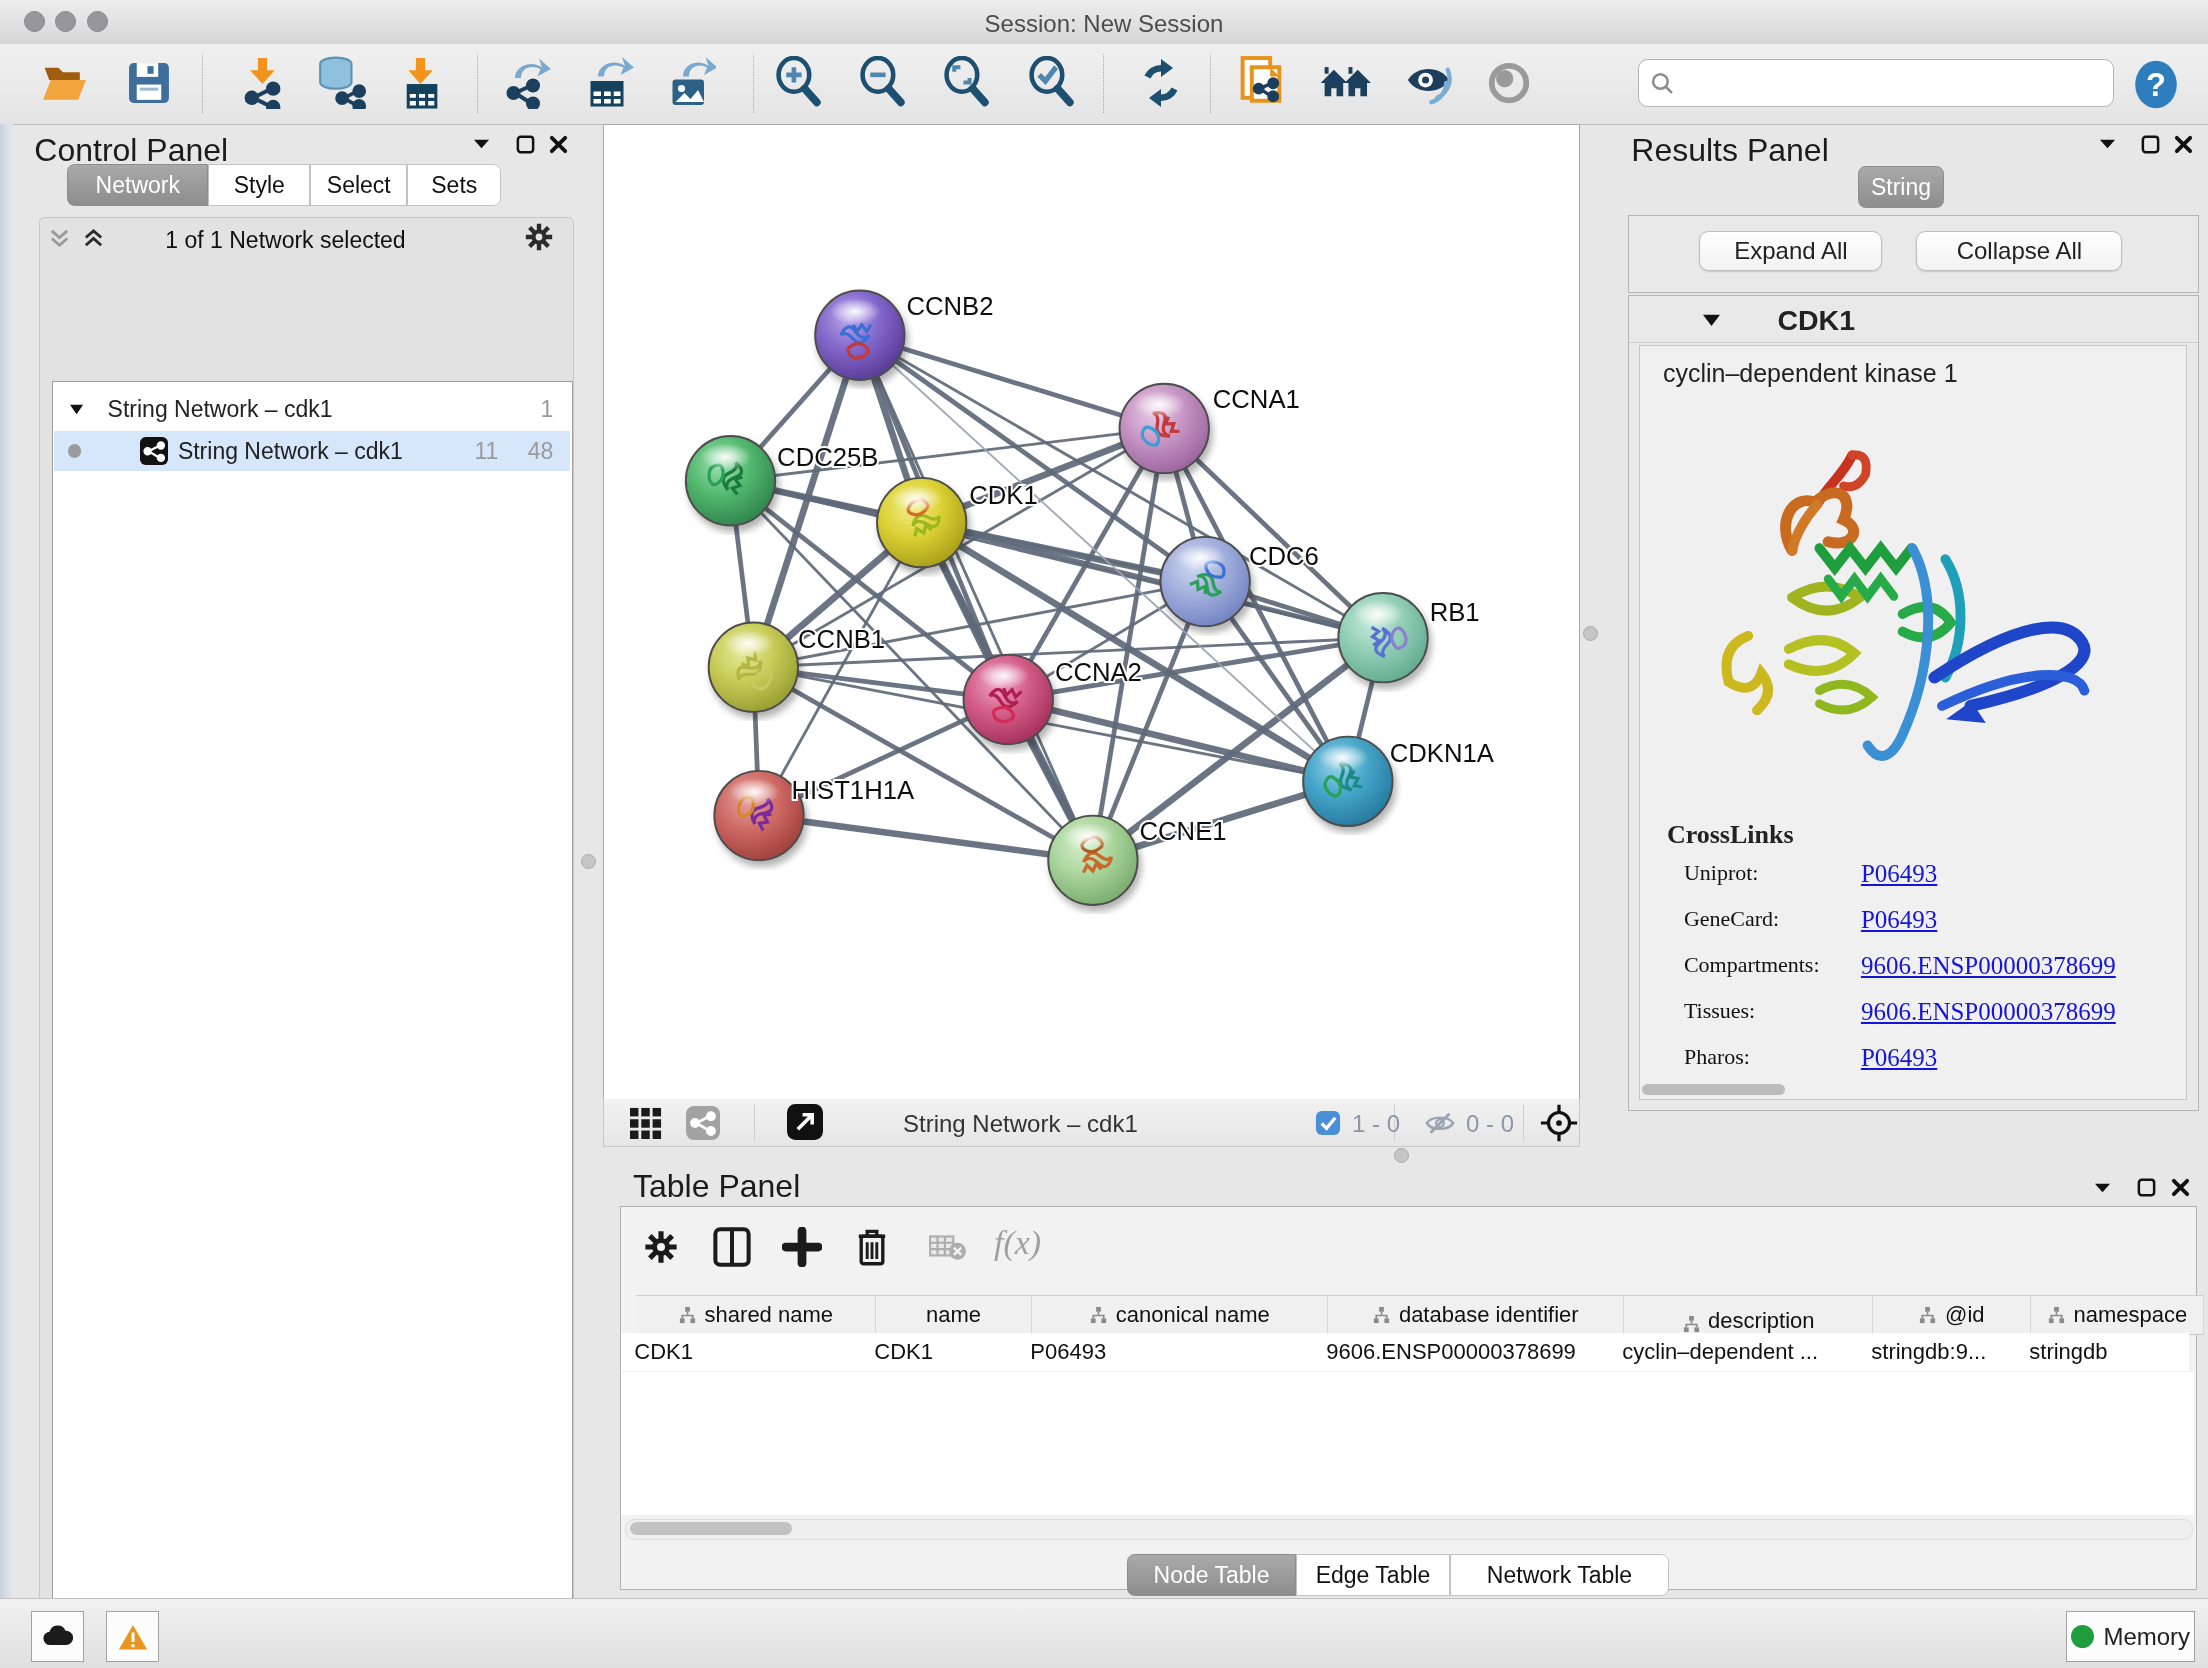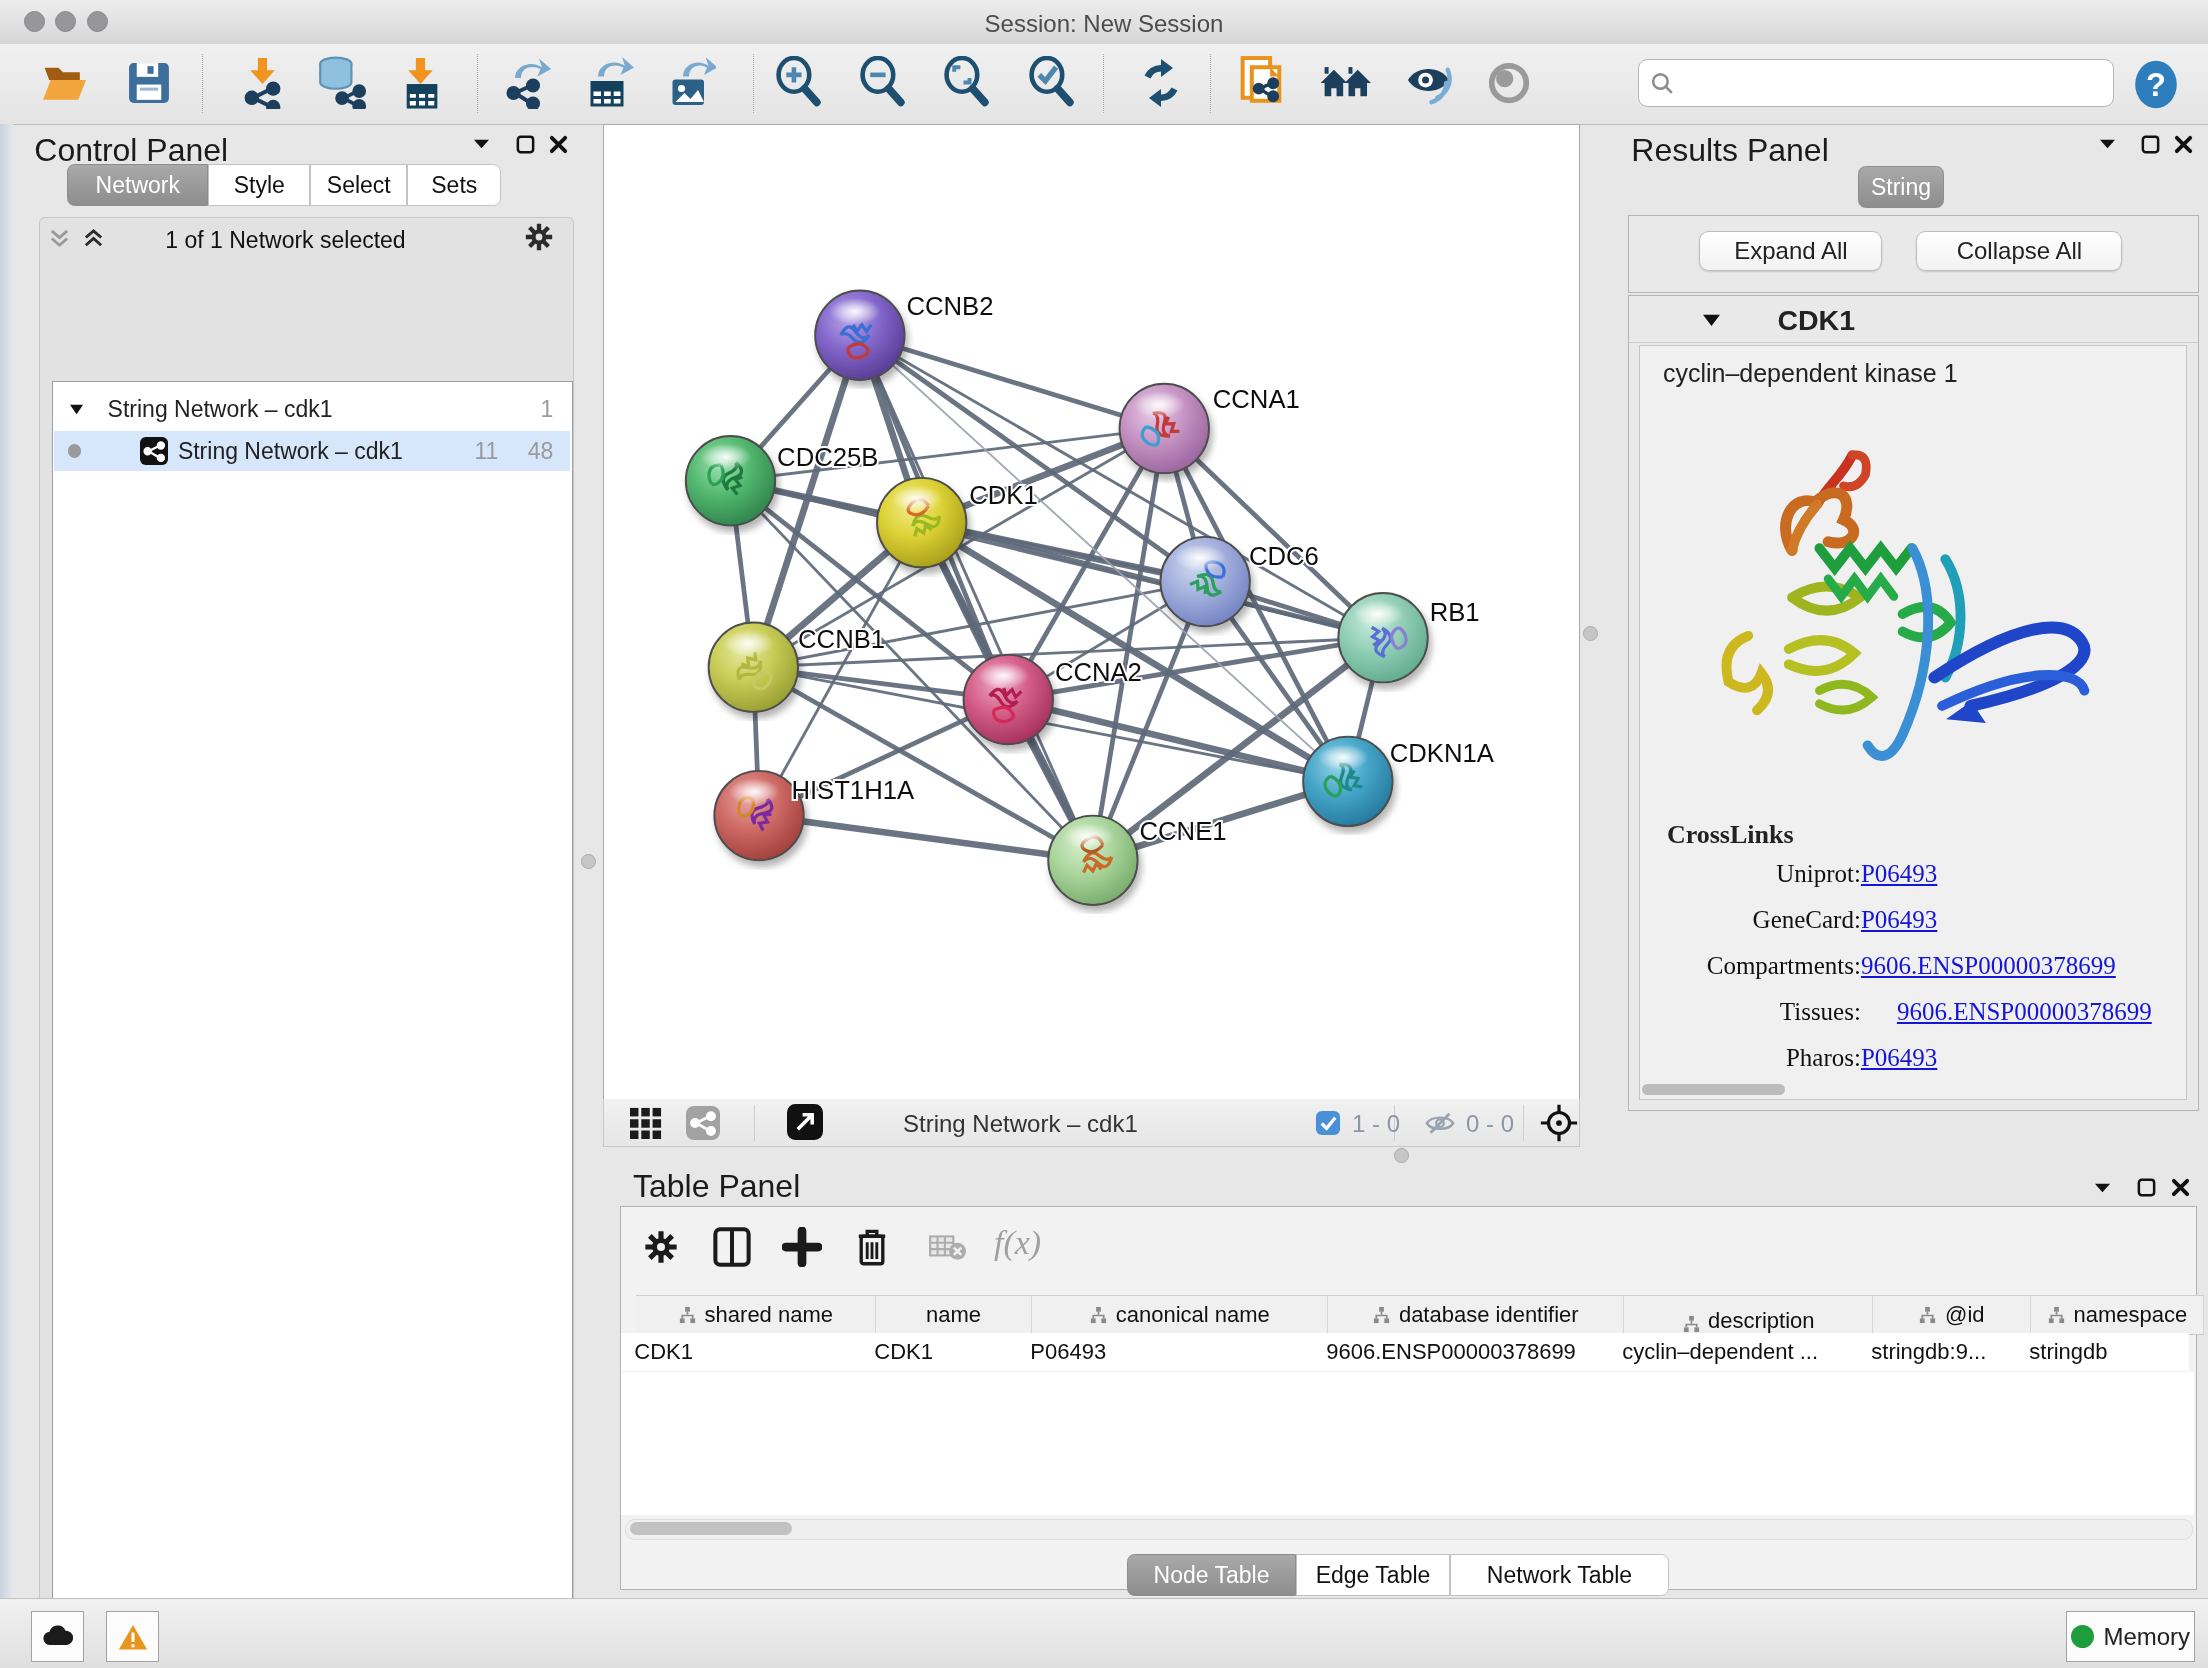--- a/index.html
+++ b/index.html
@@ -40,21 +40,21 @@
          border:1px solid #c7c7c7;border-top:none;box-sizing:border-box;}
   .ntsep{position:absolute;top:5.7px;height:36px;border-left:1px solid #cecece;}
   .nttext{font-size:24px;color:#333;}
   .ntgray{font-size:24px;color:#8c96a6;}
   
   .rbox{border:1.9px solid #b5b5b5;background:#e9e9e9;}
   .btn{background:linear-gradient(#ffffff,#f2f2f2);border:1px solid #bdbdbd;border-radius:9.5px;
        font-size:24px;text-align:center;box-shadow:0 1px 1.9px rgba(0,0,0,.15);}
   .serif{font-family:"Liberation Serif",serif;}
   .xlink{color:#1515d8;text-decoration:underline;font-family:"Liberation Serif",serif;font-size:25px;}
-  .xlabel{font-family:"Liberation Serif",serif;font-size:25px;color:#111;text-align:right;}
+  .xlabel{font-family:"Liberation Serif",serif;font-size:22px;color:#111;}
   
   .tablebox{left:620px;top:1206px;width:1577px;height:384px;border:1.9px solid #b2b2b2;background:#f2f2f2;box-sizing:border-box;}
   .ttoolbtn{position:absolute;top:13.3px;width:53px;height:53px;display:flex;align-items:center;justify-content:center;}
   .thead{position:absolute;left:15px;top:88px;height:38px;display:flex;background:#f0f0f0;border-top:1px solid #cfcfcf;border-bottom:1px solid #c8c8c8;}
   .th{box-sizing:border-box;border-right:1px solid #d6d6d6;display:flex;align-items:center;justify-content:center;
       gap:7.6px;font-size:22px;color:#111;overflow:hidden;white-space:nowrap;}
   .trow{position:absolute;left:0;top:126px;height:38px;display:flex;background:#fff;}
   .td{box-sizing:border-box;padding-left:13.3px;font-size:22px;color:#111;display:flex;align-items:center;
       overflow:hidden;white-space:nowrap;}
   .tbodyfill{position:absolute;left:0;top:165px;width:1573px;height:143px;background:#fff;}
@@ -658,21 +658,21 @@
               <a class="xlink" href="#">P06493</a>
             </div>
             <div style="display: flex; margin-bottom: 18px;">
               <span class="xlabel" style="width: 177px;">GeneCard:</span>
               <a class="xlink" href="#">P06493</a>
             </div>
             <div style="display: flex; margin-bottom: 18px;">
               <span class="xlabel" style="width: 177px;">Compartments:</span>
               <a class="xlink" href="#">9606.ENSP00000378699</a>
             </div>
-            <div style="display: flex; margin-bottom: 18px; gap: 36px;">
+            <div style="display: flex; margin-bottom: 18px;">
               <span class="xlabel" style="width: 177px;">Tissues:</span>
               <a class="xlink" href="#">9606.ENSP00000378699</a>
             </div>
             <div style="display: flex; margin-bottom: 18px;">
               <span class="xlabel" style="width: 177px;">Pharos:</span>
               <a class="xlink" href="#">P06493</a>
             </div>
           </div>
         <div class="abs" style="left:1.9px;top:738px;width:143px;height:11.4px;background:#bcbcbc;border-radius:5.7px"></div>
       </div>

